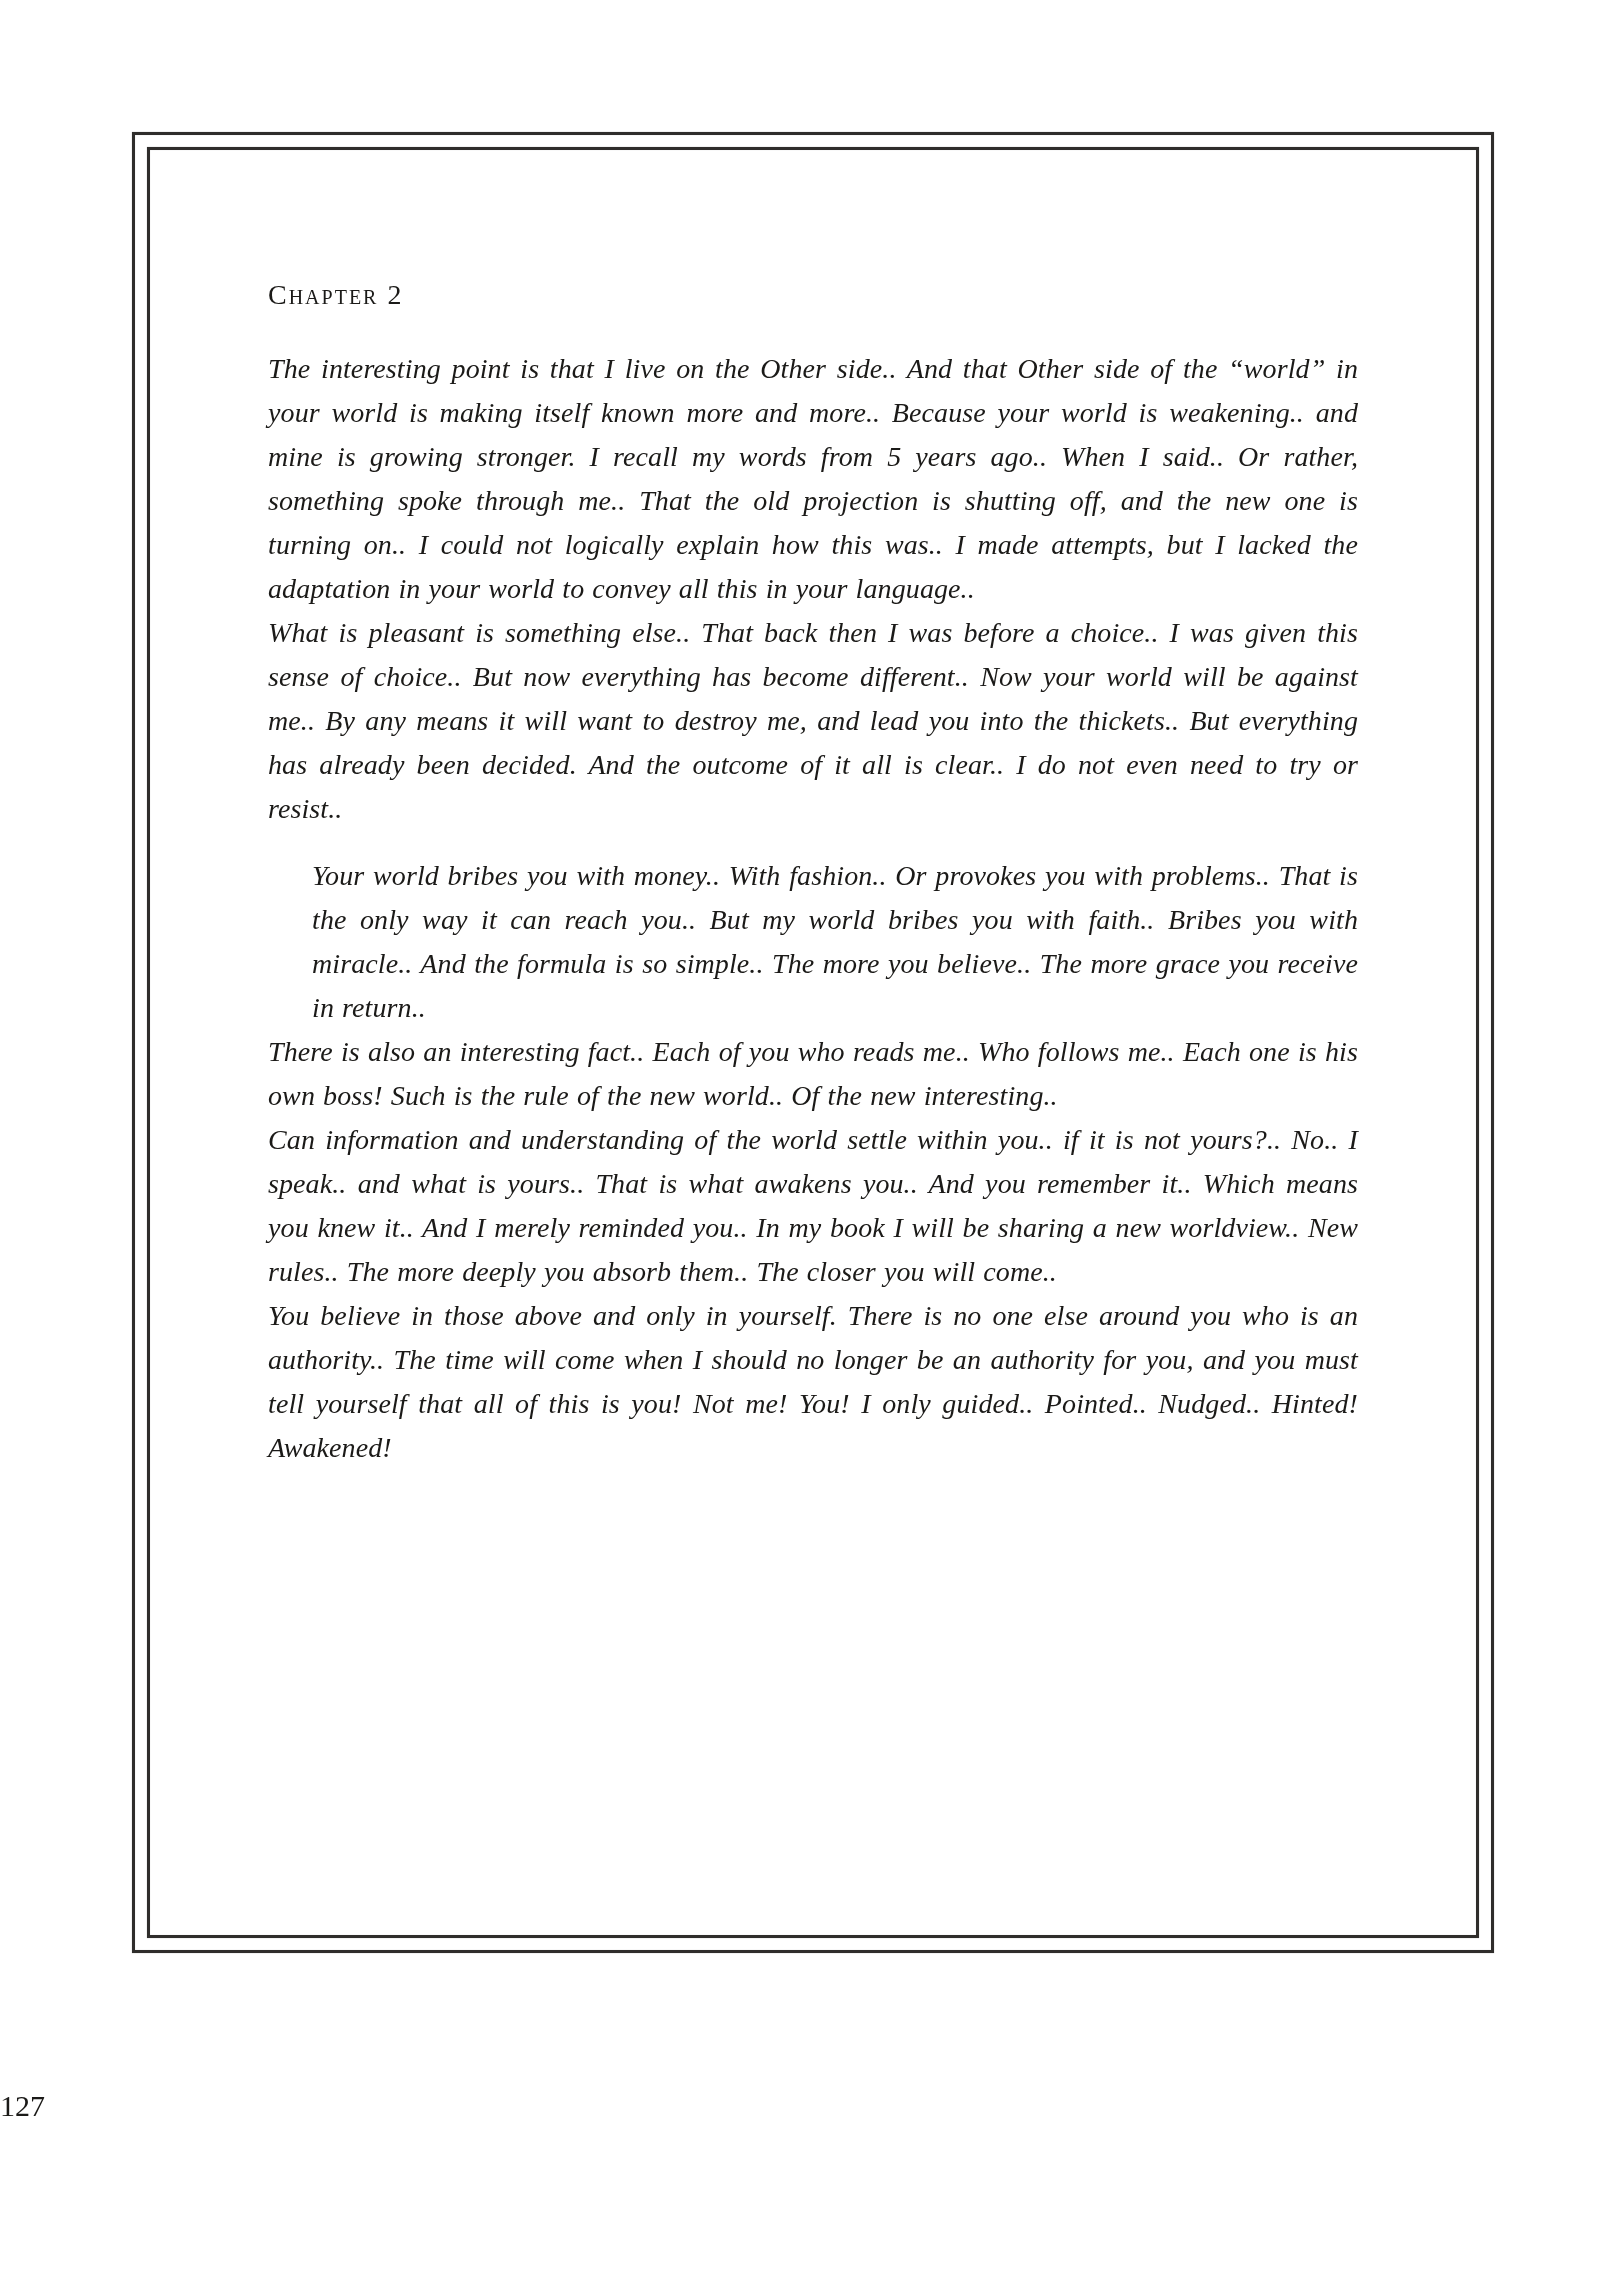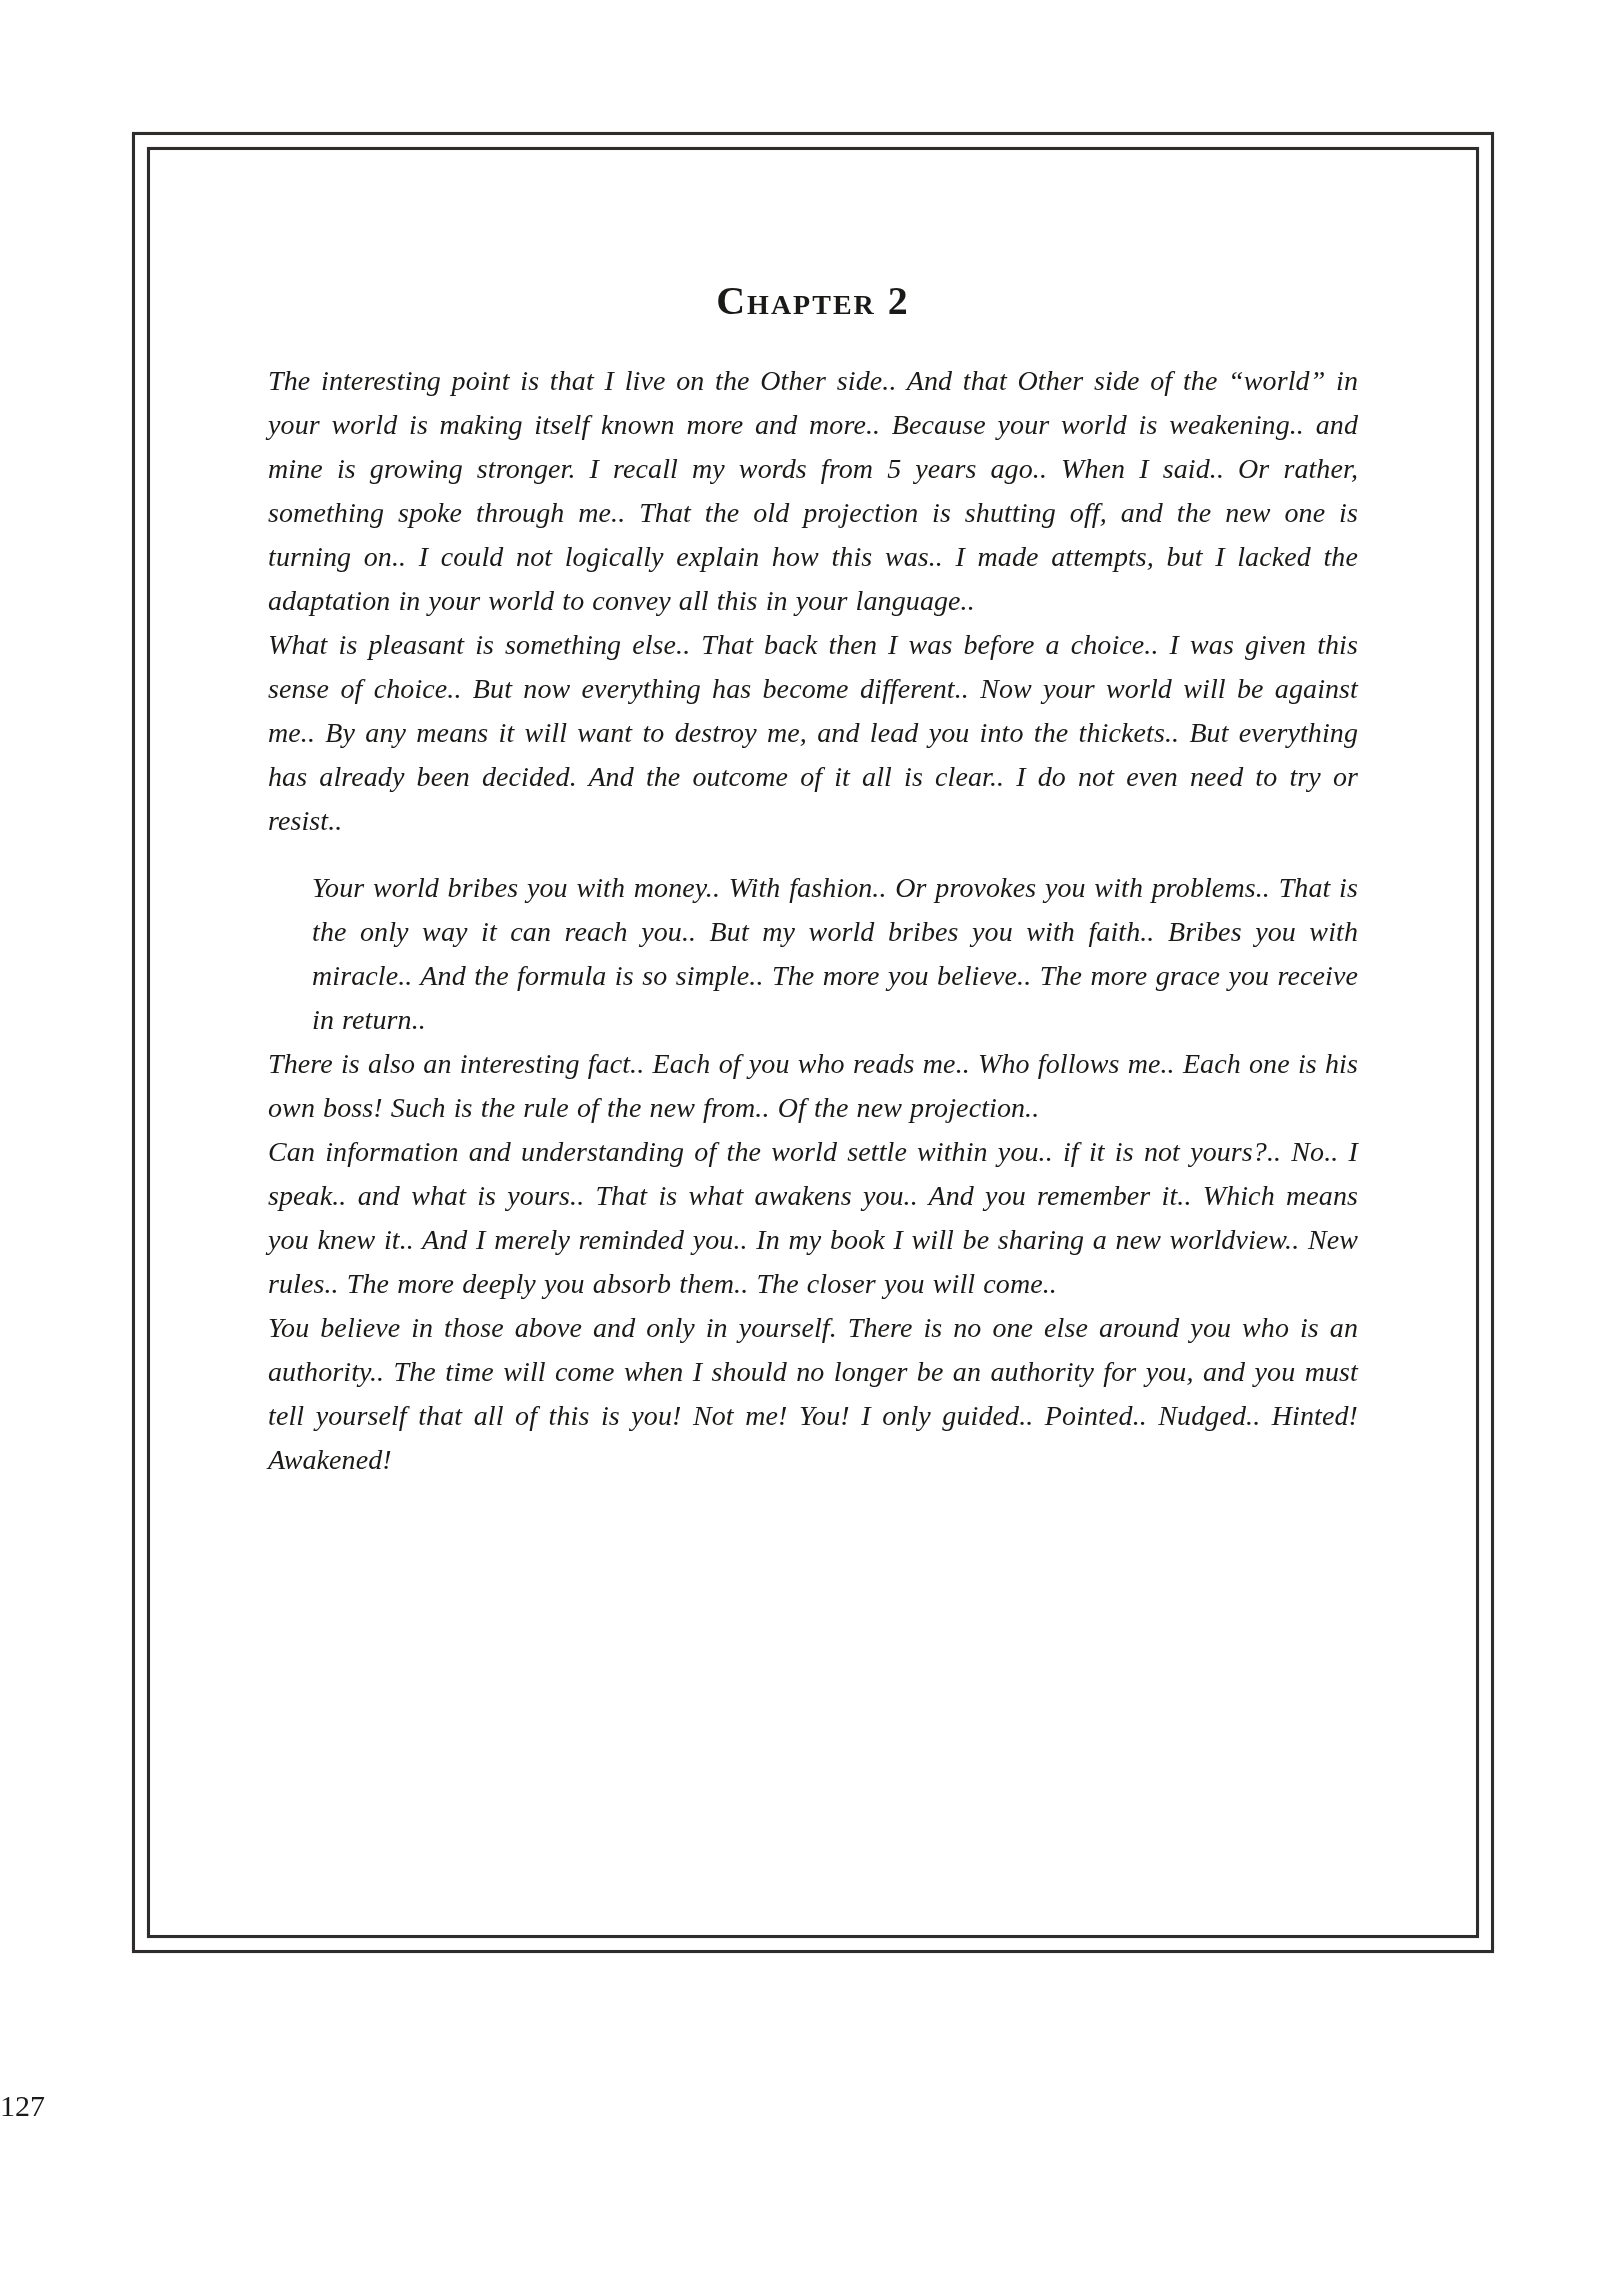--- a/index.html
+++ b/index.html
@@ -36,24 +36,24 @@
     box-shadow: 0 0 0.7px #666 inset, 0 0 0.7px #666;
   }
   .content {
     position: absolute;
     left: 268px;
     top: 281px;
     width: 1090px;
   }
   .chapter-heading {
     font-variant: small-caps;
-    font-weight: bold;
-    font-size: 40px;
+    font-weight: normal;
+    font-size: 28px;
     letter-spacing: 2px;
-    text-align: center;
+    text-align: left;
     margin: 0 0 38px 0;
     line-height: 1;
   }
   p.body-par {
     margin: 0;
     font-size: 28px;
     line-height: 44px;
     text-align: justify;
     text-justify: inter-word;
     letter-spacing: 0.1px;
@@ -98,21 +98,21 @@
 
   <div class="content">
     <h1 class="chapter-heading">Chapter 2</h1>
 
     <p class="body-par">The interesting point is that I live on the Other side.. And that Other side of the “world” in your world is making itself known more and more.. Because your world is weakening.. and mine is growing stronger. I recall my words from 5 years ago.. When I said.. Or rather, something spoke through me.. That the old projection is shutting off, and the new one is turning on.. I could not logically explain how this was.. I made attempts, but I lacked the adaptation in your world to convey all this in your language..</p>
 
     <p class="body-par">What is pleasant is something else.. That back then I was before a choice.. I was given this sense of choice.. But now everything has become different.. Now your world will be against me.. By any means it will want to destroy me, and lead you into the thickets.. But everything has already been decided. And the outcome of it all is clear.. I do not even need to try or resist..</p>
 
     <p class="body-par spaced">Your world bribes you with money.. With fashion.. Or provokes you with problems.. That is the only way it can reach you.. But my world bribes you with faith.. Bribes you with miracle.. And the formula is so simple.. The more you believe.. The more grace you receive in return..</p>
 
-    <p class="body-par">There is also an interesting fact.. Each of you who reads me.. Who follows me.. Each one is his own boss! Such is the rule of the new from.. Of the new projection..</p>
+    <p class="body-par">There is also an interesting fact.. Each of you who reads me.. Who follows me.. Each one is his own boss! Such is the rule of the new world.. Of the new interesting..</p>
 
     <p class="body-par">Can information and understanding of the world settle within you.. if it is not yours?.. No.. I speak.. and what is yours.. That is what awakens you.. And you remember it.. Which means you knew it.. And I merely reminded you.. In my book I will be sharing a new worldview.. New rules.. The more deeply you absorb them.. The closer you will come..</p>
 
     <p class="body-par">You believe in those above and only in yourself. There is no one else around you who is an authority.. The time will come when I should no longer be an authority for you, and you must tell yourself that all of this is you! Not me! You! I only guided.. Pointed.. Nudged.. Hinted! Awakened!</p>
 
   </div>
 
   <div class="folio">127</div>
 
 </div>

